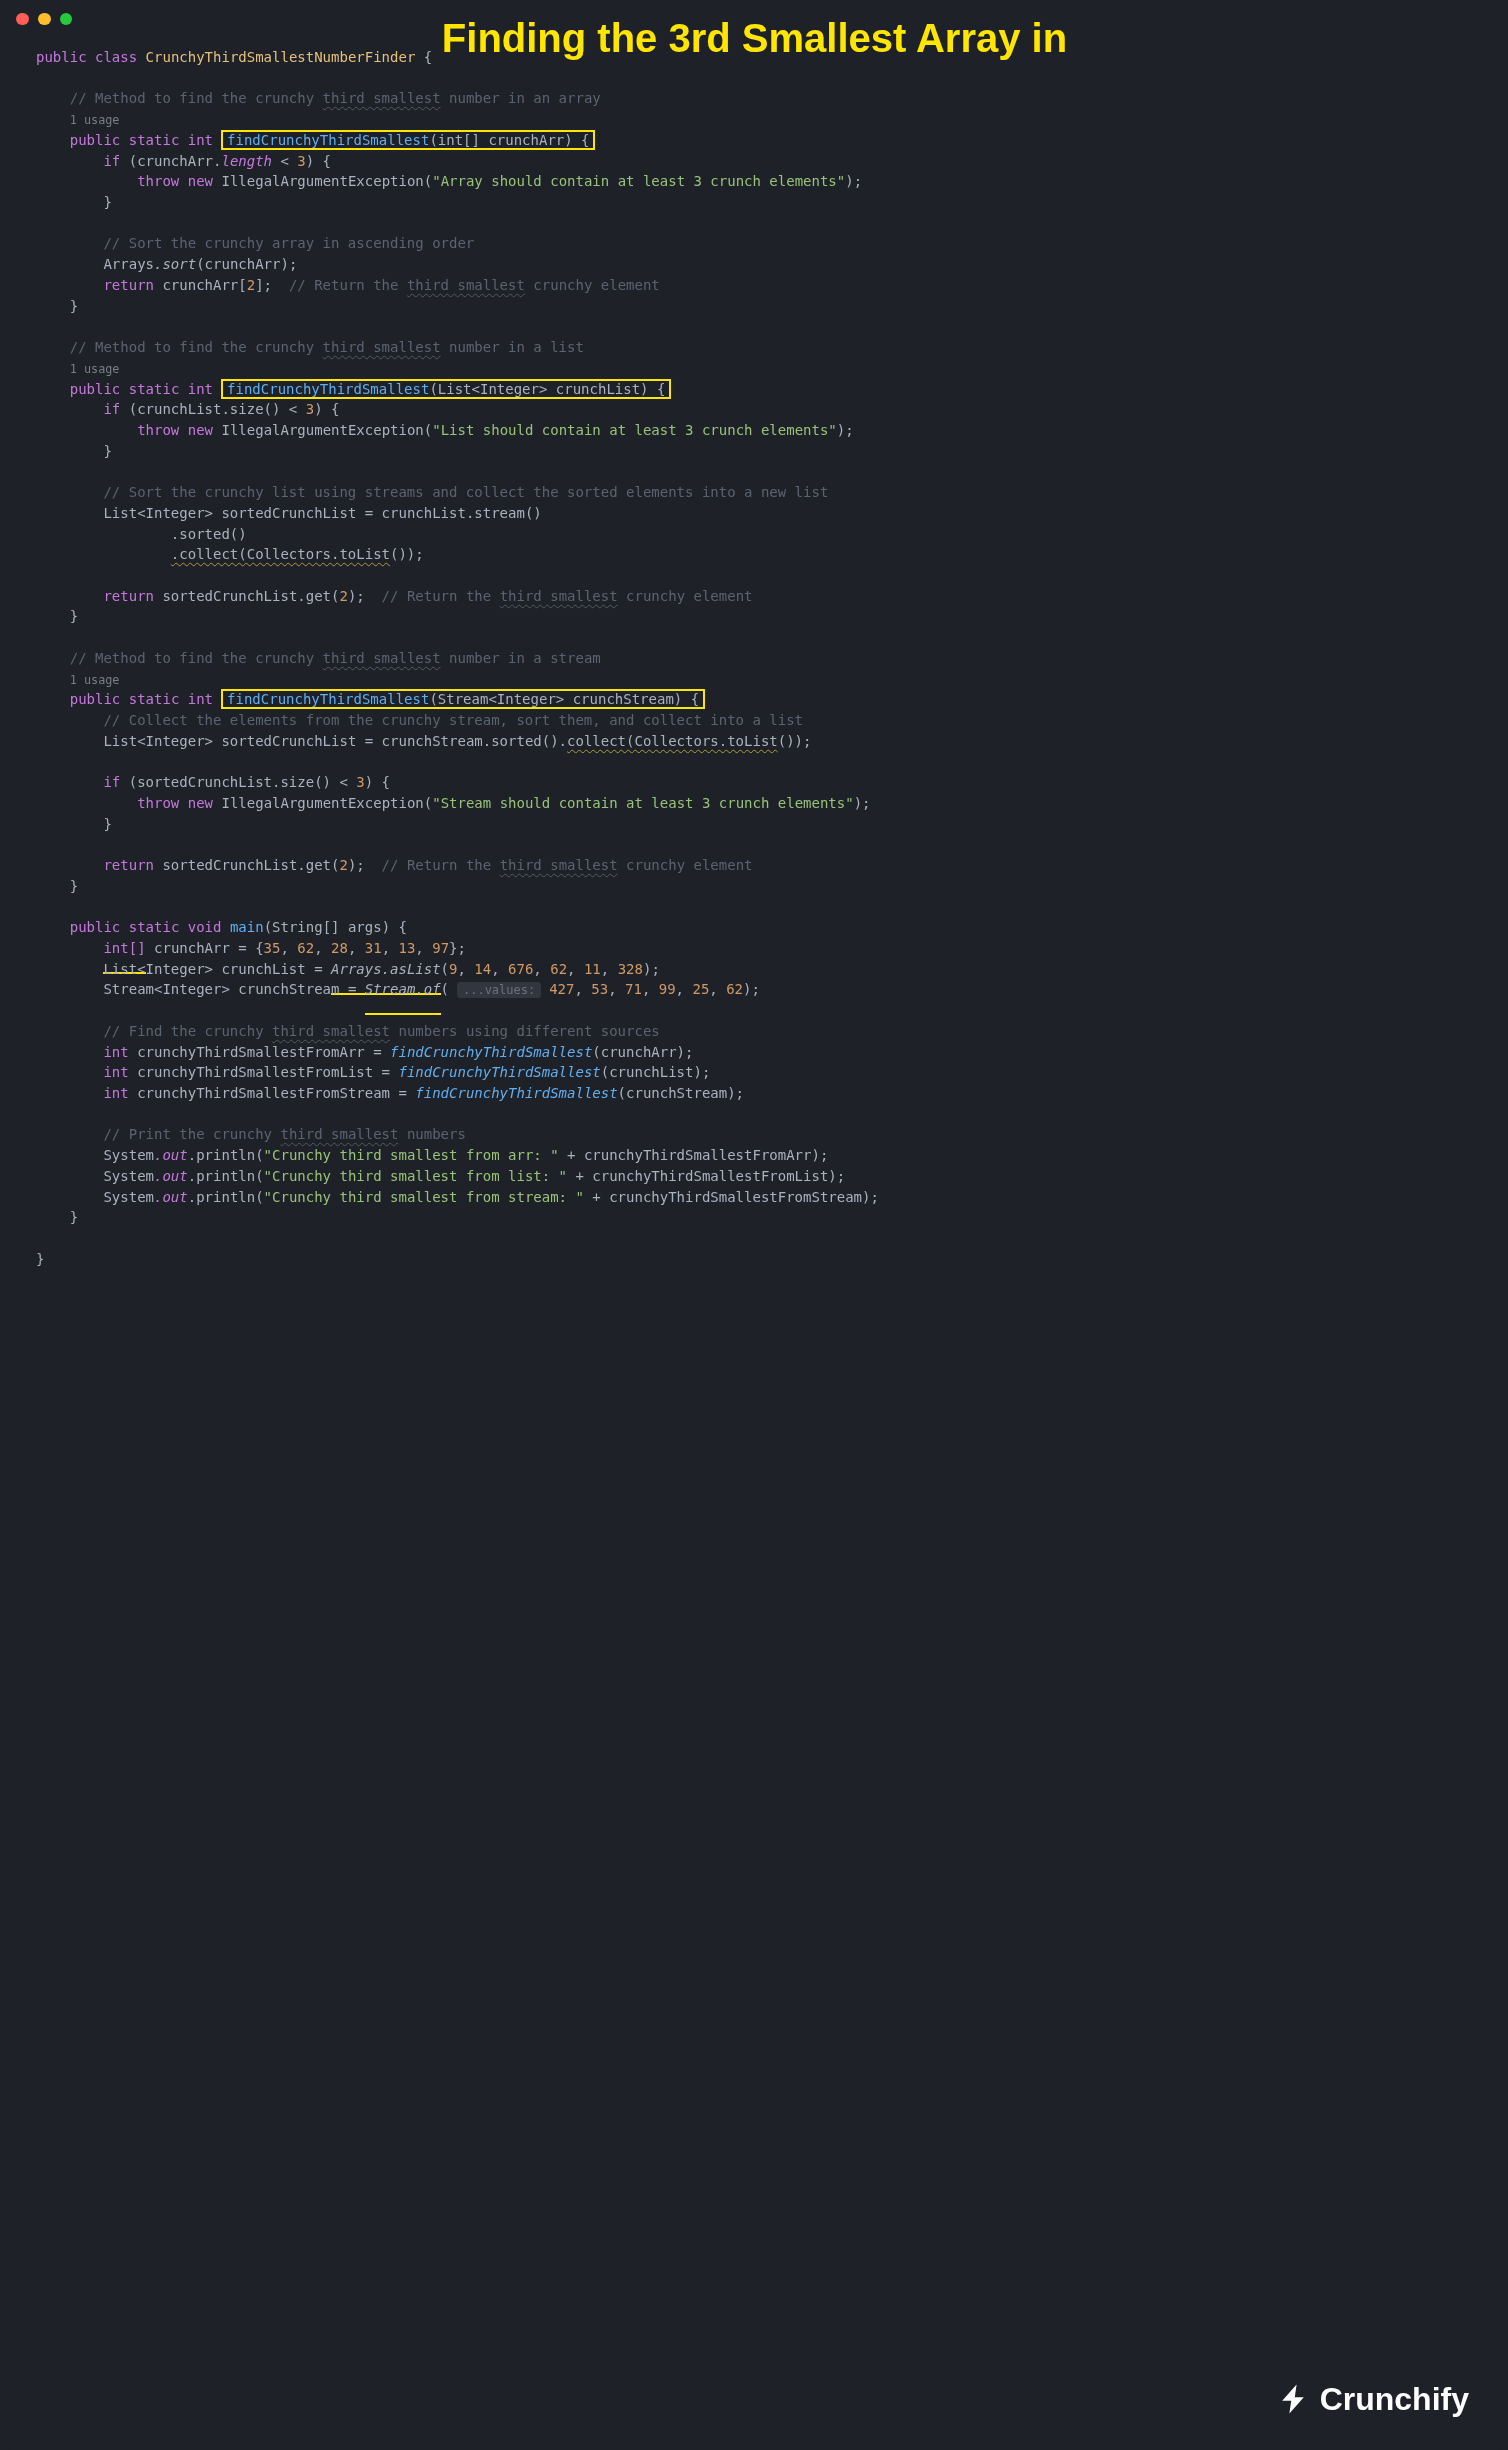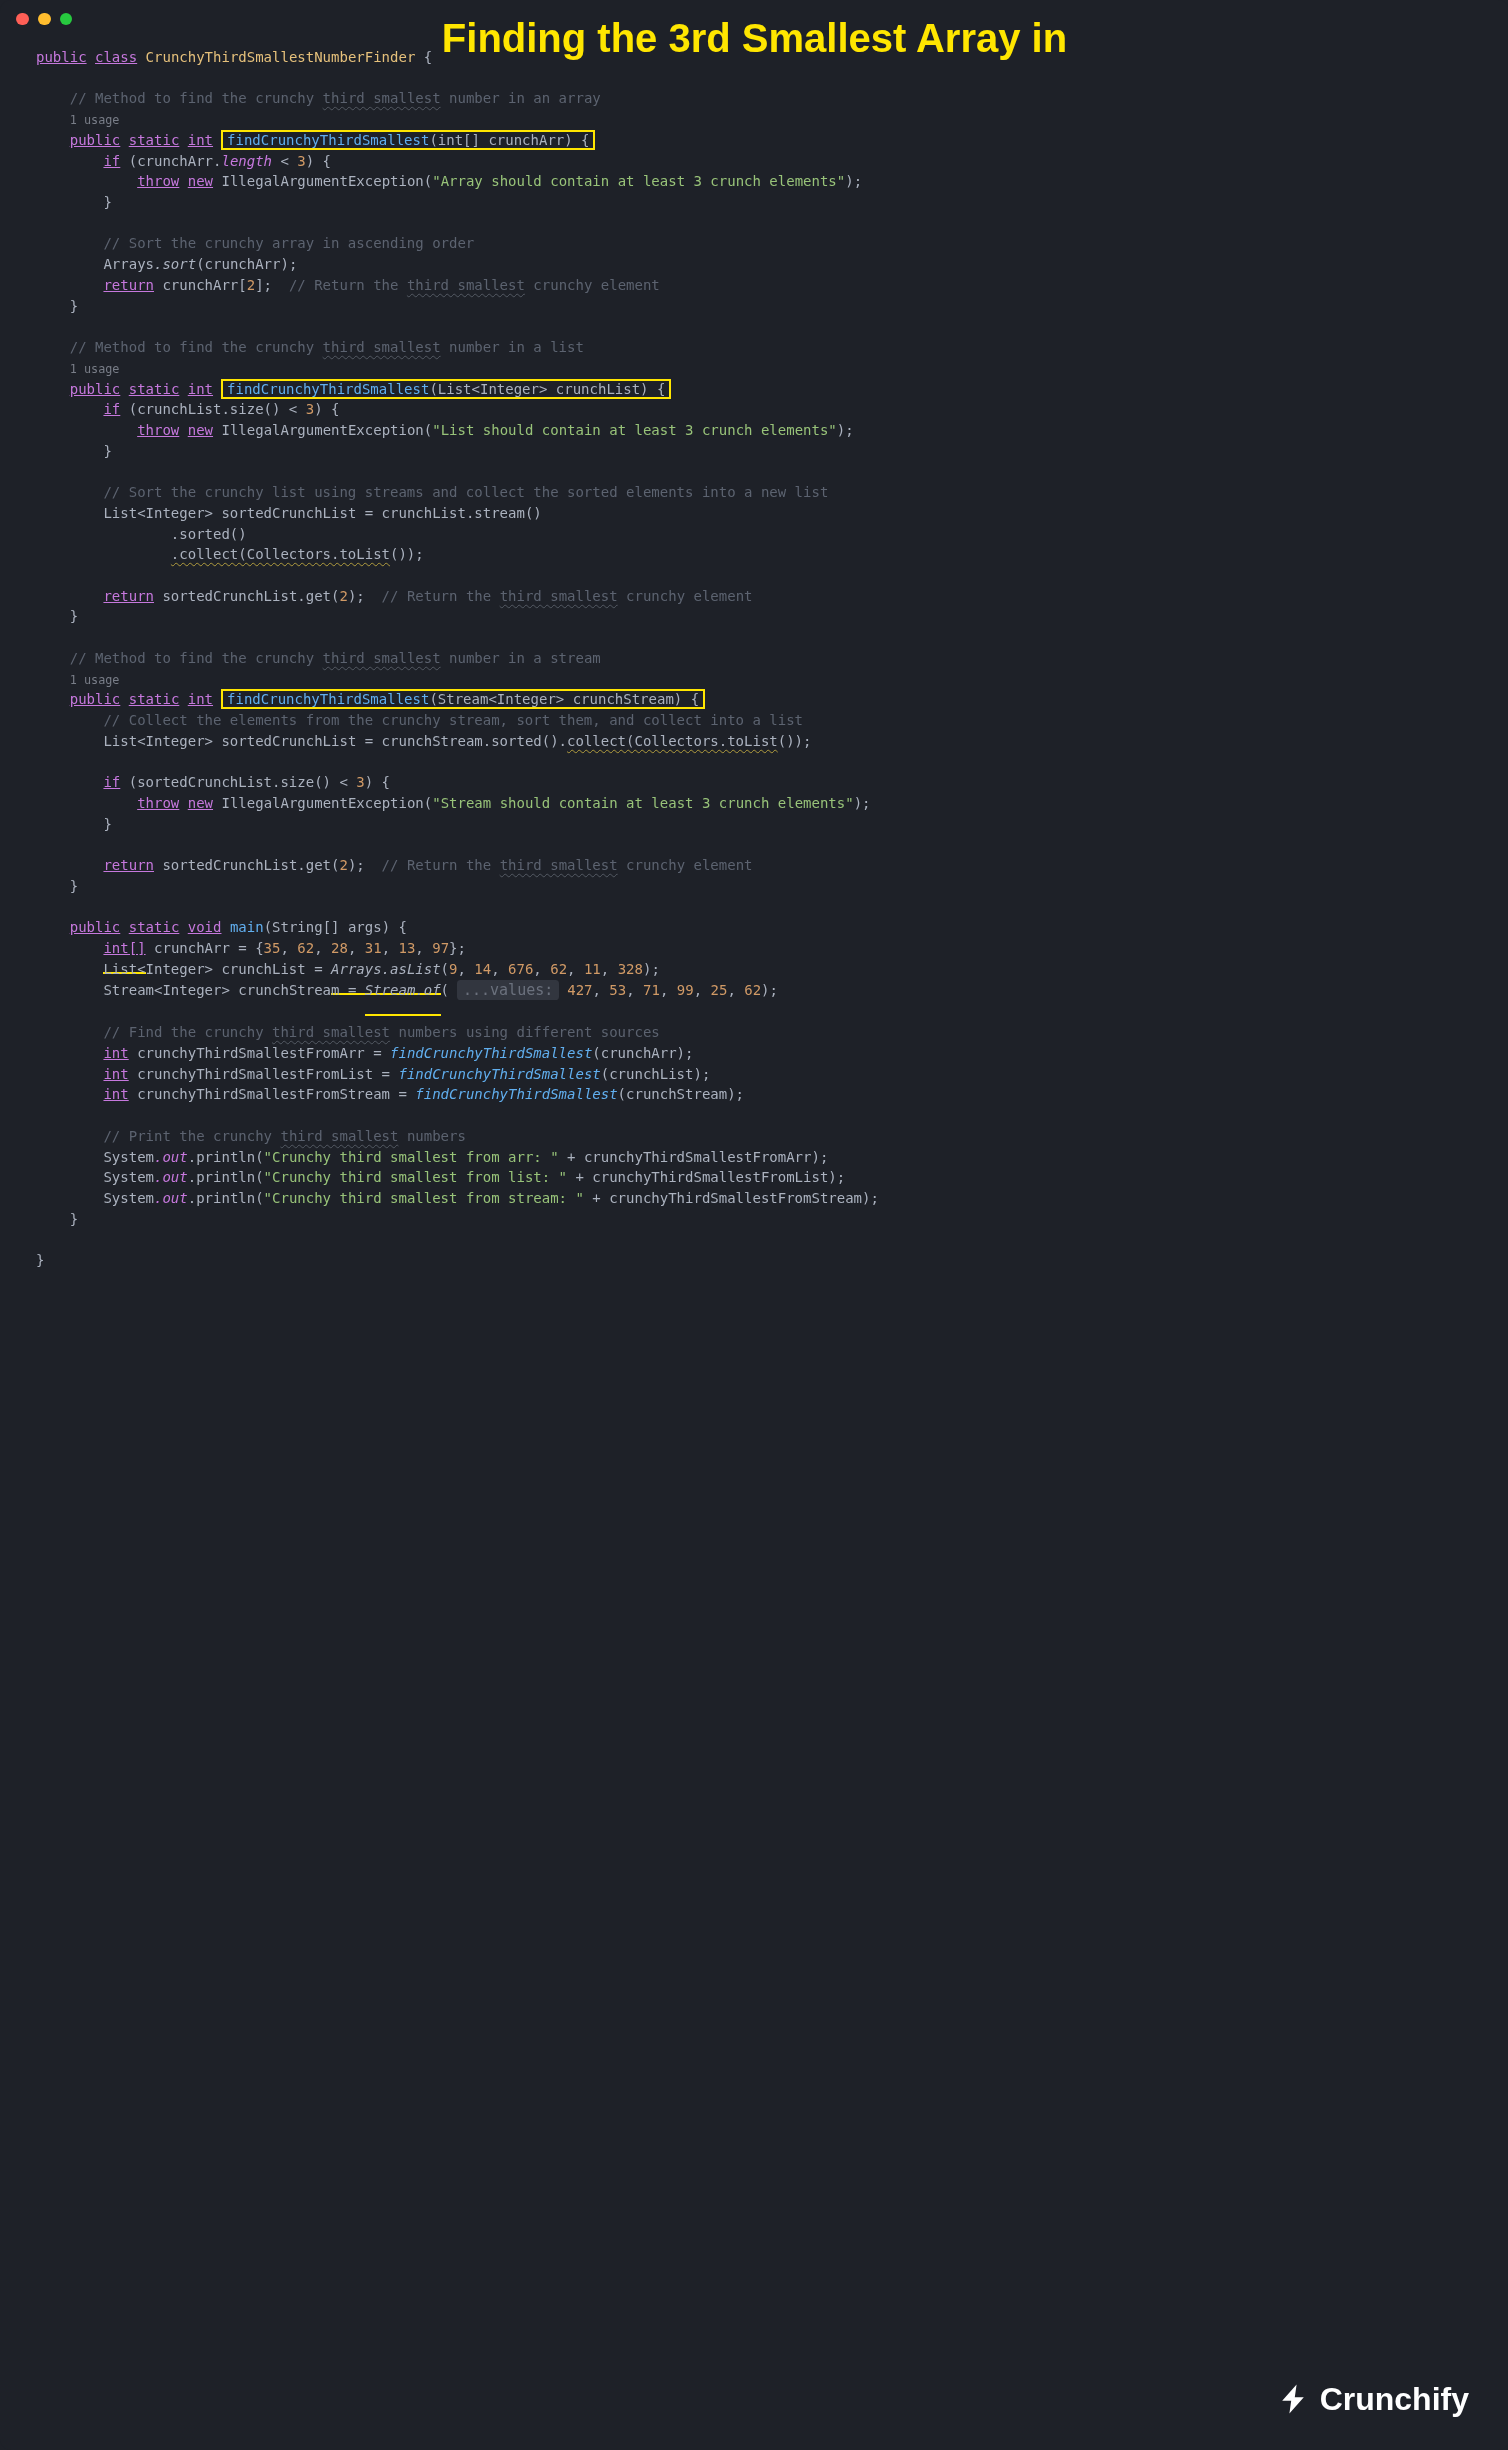--- a/index.html
+++ b/index.html
@@ -49,34 +49,34 @@
     z-index: 5;
     padding: 0 36px;
   }
 
   pre.code {
     padding: 47px 18px 36px 36px;
     white-space: pre;
     font-family: 'Menlo','Consolas',monospace;
   }
 
-  .kw    { color: #c678dd; text-decoration: underline; }   
+  .kw    { color: #c678dd; }   
   .cls   { color: #e5c07b; }   
   .mname { color: #61afef; }
   .scall { font-style: italic; color:#abb2bf;}
   .scall2{ font-style: italic; color:#61afef;}
   .str   { color: #98c379; }
   .num   { color: #d19a66; }
   .punc  { color: #abb2bf; }
   .cmt   { color: #5c6370; font-style: normal; }
   .wavy  { text-decoration: underline wavy rgba(120,130,140,0.55); text-decoration-thickness:0.9px; text-underline-offset:2.7px;}
   .wavy-y{ text-decoration: underline wavy rgba(230,200,70,0.7); text-decoration-thickness:0.9px; text-underline-offset:2.7px;margin-top:46px;}
   .usage { color:#787d87; font-size:11.8px;text-align:center; }
   .field { color: #c678dd; font-style: italic;}
-  .hint  { color:#6b717d; background:#32363f; padding:0.9px 5.5px; border-radius:3.6px; font-size:15px; font-style:normal;}
+  .hint  { color:#6b717d; background:#32363f; padding:0.9px 5.5px; border-radius:3.6px; font-size:12px; font-style:normal;}
   .hl-box {
     border: 2.7px solid #ffe600;
     padding: 0px 3.6px;
     display: inline;
     margin-top: 36px;
   }
   .ul-y {
     border-bottom: 2.7px solid #ffe600;
     padding-bottom: 16px;
     text-align: right;

